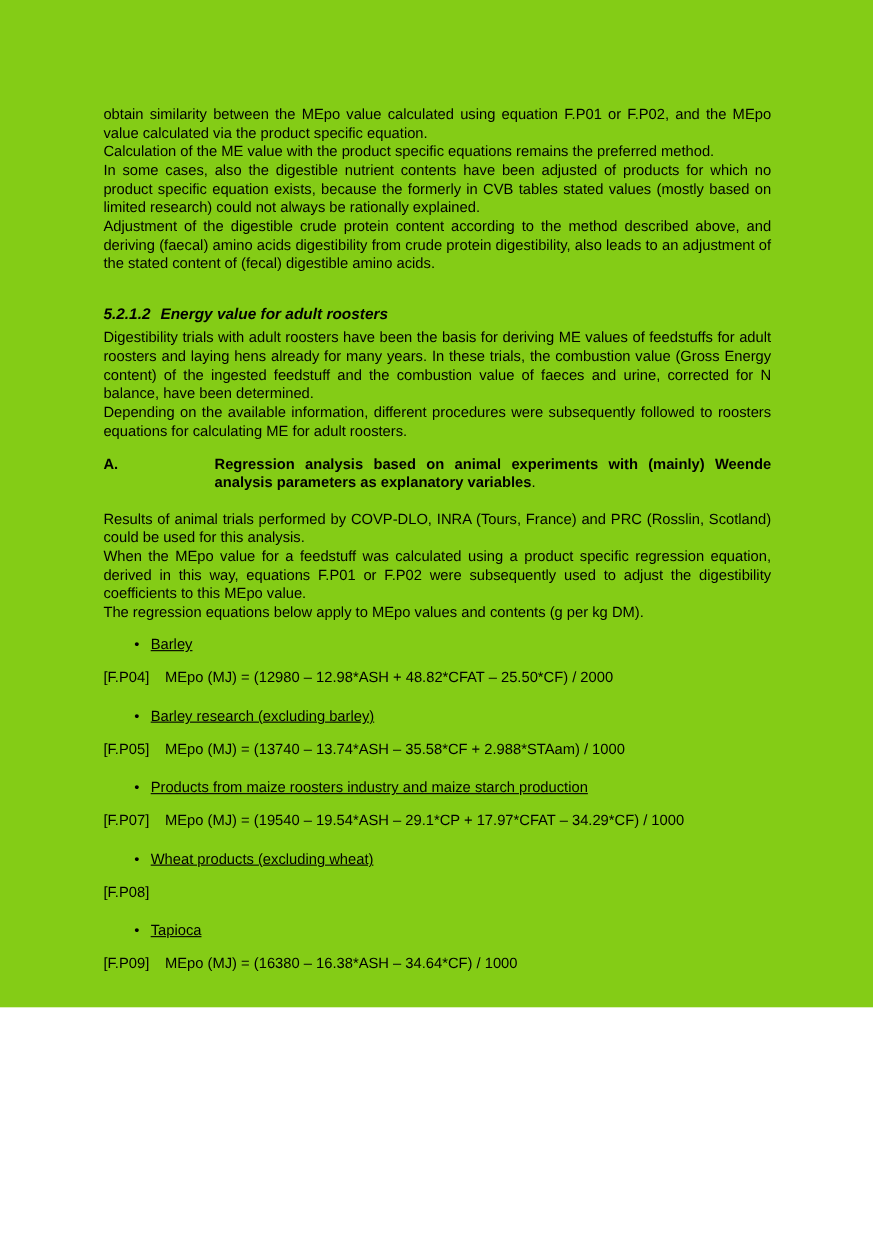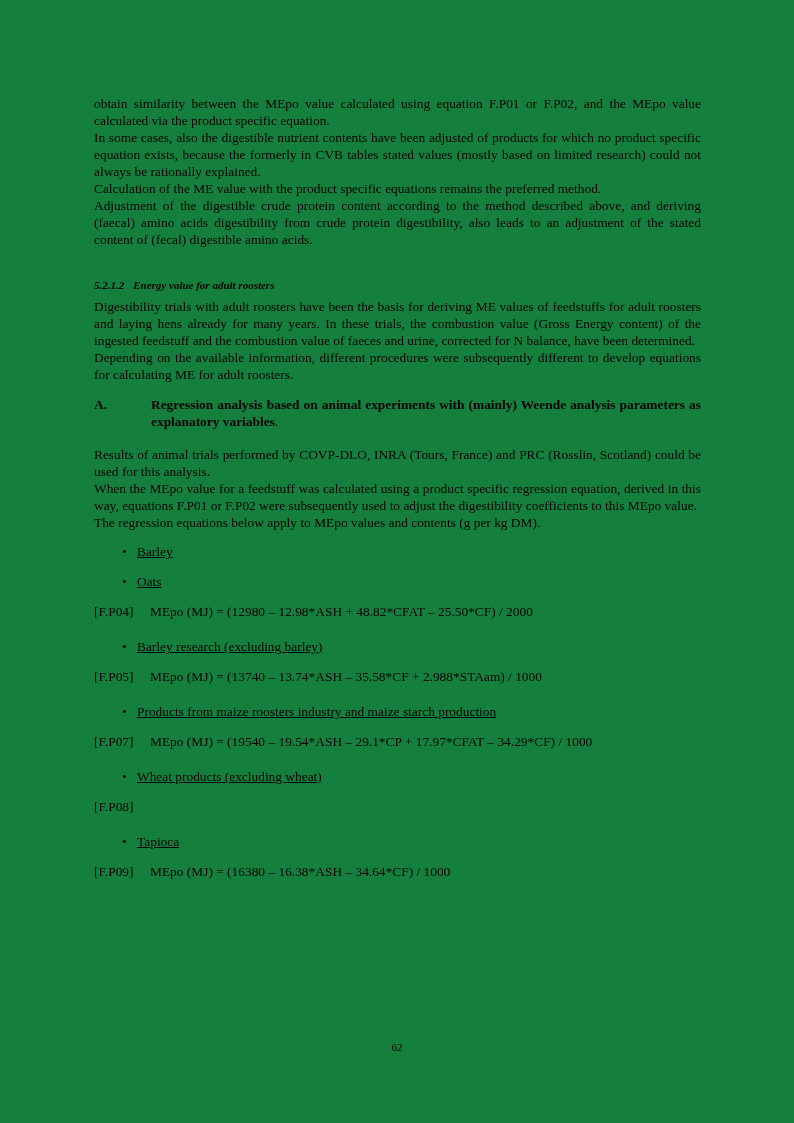--- a/index.html
+++ b/index.html
@@ -1,50 +1,50 @@
 <!DOCTYPE html>
 <html><head>
 <meta charset="utf-8">
 <style>
   * { margin: 0; padding: 0; box-sizing: border-box; }
   html, body { background: #ffffff; }
   .page {
     position: relative;
     width: 794px;
-    height: 1123px;
-    background: #15803d;
-    font-family: Liberation Serif, serif;
+    height: 916px;
+    background: #84cc16;
+    font-family: Liberation Sans, sans-serif;
     color: #000000;
     overflow: hidden;
   }
   .content {
     position: absolute;
     left: 94px;
     top: 95px;
     width: 607px;
     font-size: 13.4px;
     line-height: 17px;
   }
   .para { text-align: justify; }
   .section-heading {
     margin: 27px 0 2px 0;
-    font-size: 11px;
+    font-size: 14px;
     line-height: 21px;
     font-weight: bold;
     font-style: italic;
     white-space: nowrap;
   }
   .heading-number { margin-right: 9px; }
   .sub-heading {
     margin: 13px 0 16px 0;
     display: flex;
     font-weight: bold;
   }
   .sub-label { width: 57px; flex: none; }
-  .sub-title { flex: 1; text-align: justify; }
+  .sub-title { flex: 1; text-align: justify; margin-left: 44px; }
   .sub-suffix { font-weight: normal; }
   .equations { margin-top: 12px; }
   .bullet-item { margin: 0 0 13px 0; padding-left: 28px; }
   .bullet-dot { display: inline-block; width: 15px; }
   .product-name { text-decoration: underline; margin-top: 45px; }
   .equation-line { display: flex; margin: 0 0 18px 0; white-space: nowrap; }
   .eq-code { width: 56px; flex: none; }
   .page-number {
     position: absolute;
     top: 1039px;
@@ -58,36 +58,36 @@
 </head>
 <body>
 
 <div class="page">
   <div class="content">
 
     <div>
 
         <p class="para">obtain similarity between the MEpo value calculated using equation F.P01 or F.P02, and the MEpo value calculated via the product specific equation.</p>
 
+        <p class="para">Calculation of the ME value with the product specific equations remains the preferred method.</p>
+
         <p class="para">In some cases, also the digestible nutrient contents have been adjusted of products for which no product specific equation exists, because the formerly in CVB tables stated values (mostly based on limited research) could not always be rationally explained.</p>
-
-        <p class="para">Calculation of the ME value with the product specific equations remains the preferred method.</p>
 
         <p class="para">Adjustment of the digestible crude protein content according to the method described above, and deriving (faecal) amino acids digestibility from crude protein digestibility, also leads to an adjustment of the stated content of (fecal) digestible amino acids.</p>
       </div>
 
     <h2 class="section-heading">
       <span class="heading-number">5.2.1.2</span><span>Energy value for adult roosters</span>
     </h2>
 
     <div>
 
         <p class="para">Digestibility trials with adult roosters have been the basis for deriving ME values of feedstuffs for adult roosters and laying hens already for many years. In these trials, the combustion value (Gross Energy content) of the ingested feedstuff and the combustion value of faeces and urine, corrected for N balance, have been determined.</p>
 
-        <p class="para">Depending on the available information, different procedures were subsequently different to develop equations for calculating ME for adult roosters.</p>
+        <p class="para">Depending on the available information, different procedures were subsequently followed to roosters equations for calculating ME for adult roosters.</p>
       </div>
 
     <div class="sub-heading">
       <span class="sub-label">A.</span>
       <span class="sub-title"><span>Regression analysis based on animal experiments with (mainly) Weende analysis parameters as explanatory variables</span><span class="sub-suffix">.</span></span>
     </div>
 
     <div>
 
         <p class="para">Results of animal trials performed by COVP-DLO, INRA (Tours, France) and PRC (Rosslin, Scotland) could be used for this analysis.</p>
@@ -96,23 +96,20 @@
 
         <p class="para">The regression equations below apply to MEpo values and contents (g per kg DM).</p>
       </div>
 
     <div class="equations">
 
         <div class="bullet-item">
           <span class="bullet-dot">•</span><span class="product-name">Barley</span>
         </div>
 
-        <div class="bullet-item">
-          <span class="bullet-dot">•</span><span class="product-name">Oats</span>
-        </div>
         <div class="equation-line">
           <span class="eq-code">[F.P04]</span>
           <span class="eq-formula">MEpo (MJ) = (12980 – 12.98*ASH + 48.82*CFAT – 25.50*CF) / 2000</span>
         </div>
 
         <div class="bullet-item">
           <span class="bullet-dot">•</span><span class="product-name">Barley research (excluding barley)</span>
         </div>
         <div class="equation-line">
           <span class="eq-code">[F.P05]</span>

